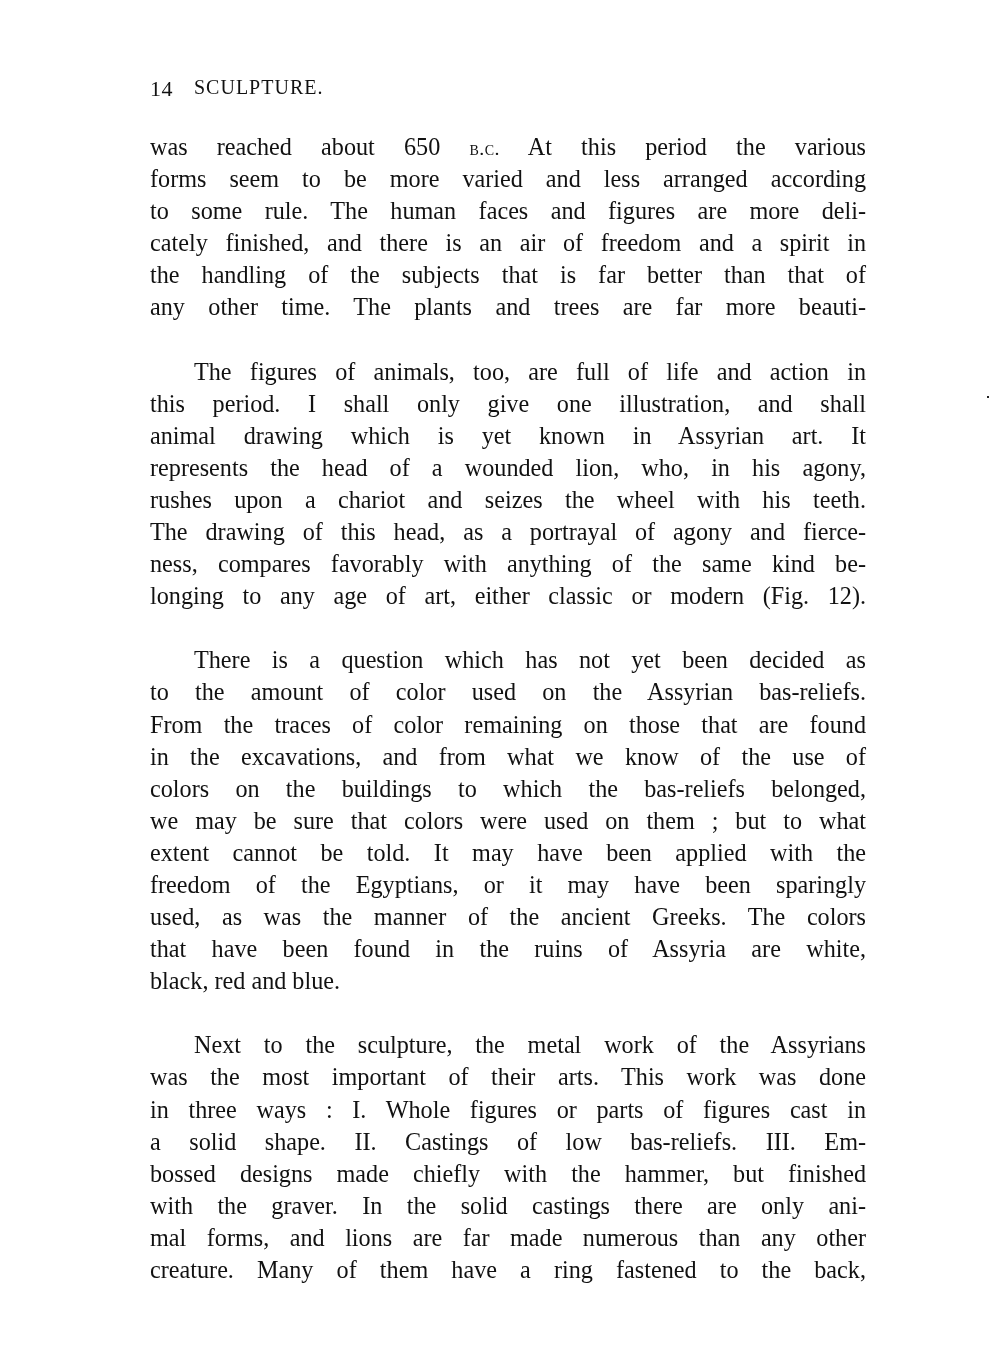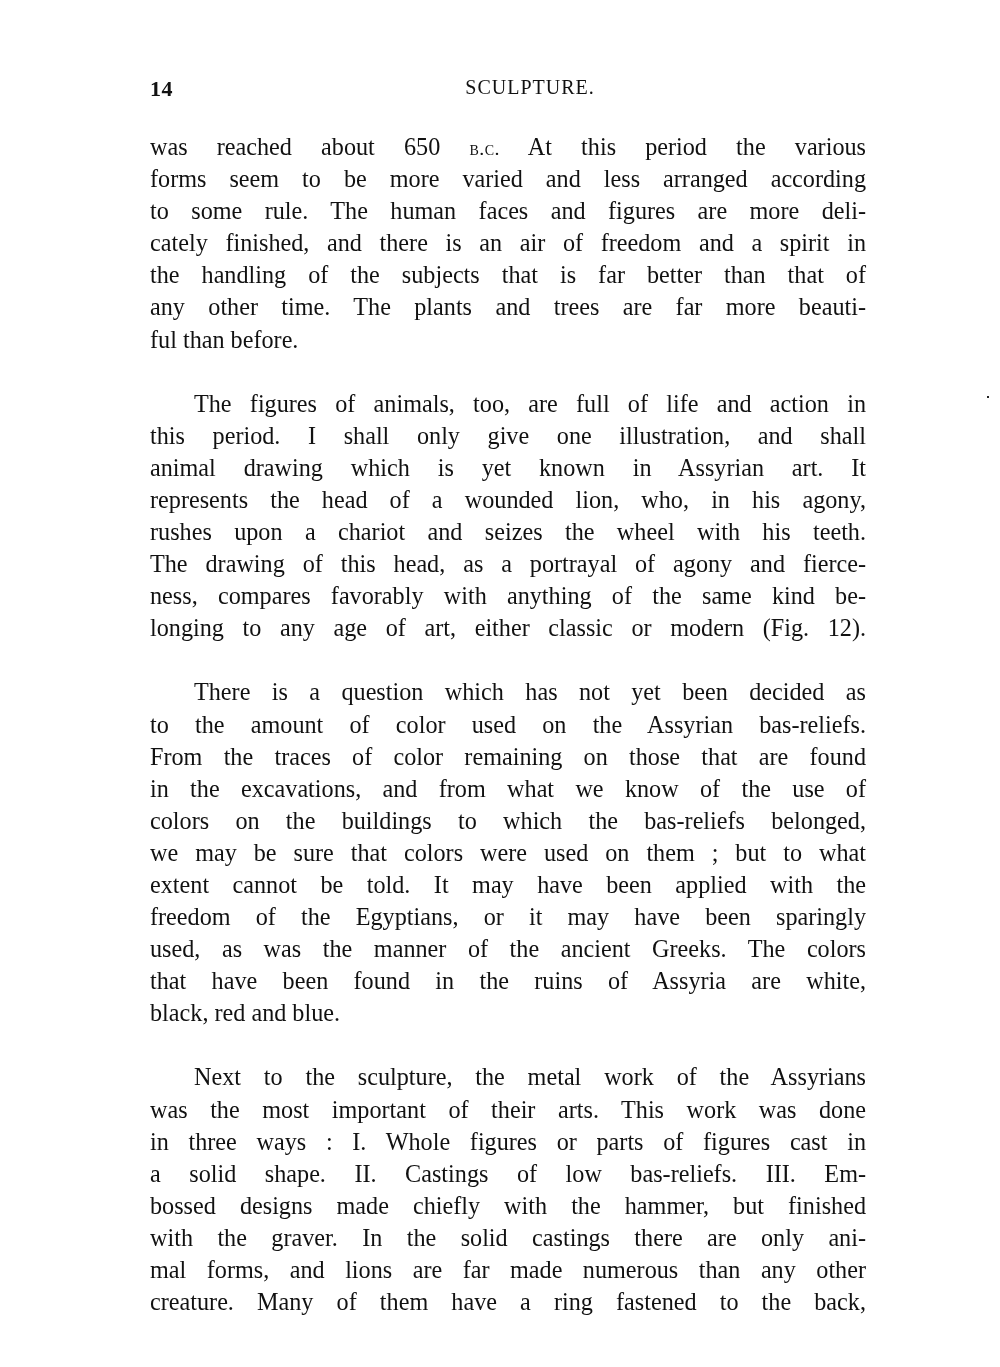--- a/index.html
+++ b/index.html
@@ -21,28 +21,27 @@
       top: 76px;
       width: 716px;
       height: 30px;
     }
     .page-number {
       position: absolute;
       left: 0;
       top: 0;
       font-size: 22px;
       letter-spacing: 0.5px;
-      font-weight: bold;
     }
     .running-head {
       position: absolute;
       left: 0;
       right: 0;
       top: 0;
-      text-align: center;
+      text-align: left;
       font-size: 20px;
       letter-spacing: 1px;
       padding-left: 44px;
     }
     .text-block {
       position: absolute;
       left: 150px;
       top: 131px;
       width: 716px;
     }
@@ -87,21 +86,20 @@
 
 <div class="text-block">
 
   <div>
     <span class="line">was reached about 650 <span class="smallcaps">b.c.</span>  At this period the various</span>
     <span class="line">forms seem to be more varied and less arranged according</span>
     <span class="line">to some rule.  The human faces and figures are more deli-</span>
     <span class="line">cately finished, and there is an air of freedom and a spirit in</span>
     <span class="line">the handling of the subjects that is far better than that of</span>
     <span class="line">any other time.  The plants and trees are far more beauti-</span>
-    <span class="line last">ful than before.</span>
   </div>
 
   <div>
     <span class="line indent">The figures of animals, too, are full of life and action in</span>
     <span class="line">this period.  I shall only give one illustration, and shall</span>
     <span class="line">animal drawing which is yet known in Assyrian art.  It</span>
     <span class="line">represents the head of a wounded lion, who, in his agony,</span>
     <span class="line">rushes upon a chariot and seizes the wheel with his teeth.</span>
     <span class="line">The drawing of this head, as a portrayal of agony and fierce-</span>
     <span class="line">ness, compares favorably with anything of the same kind be-</span>

